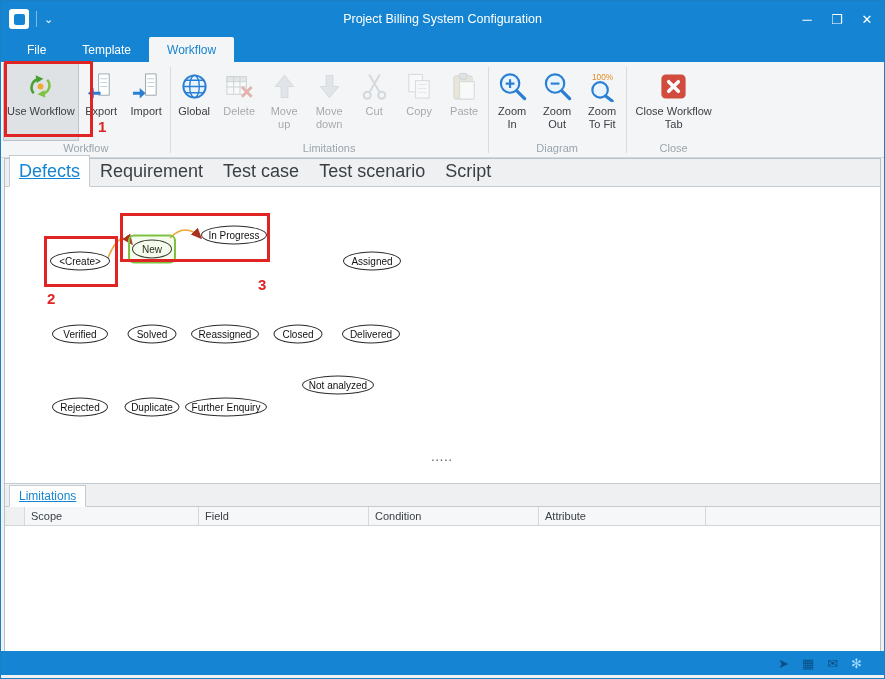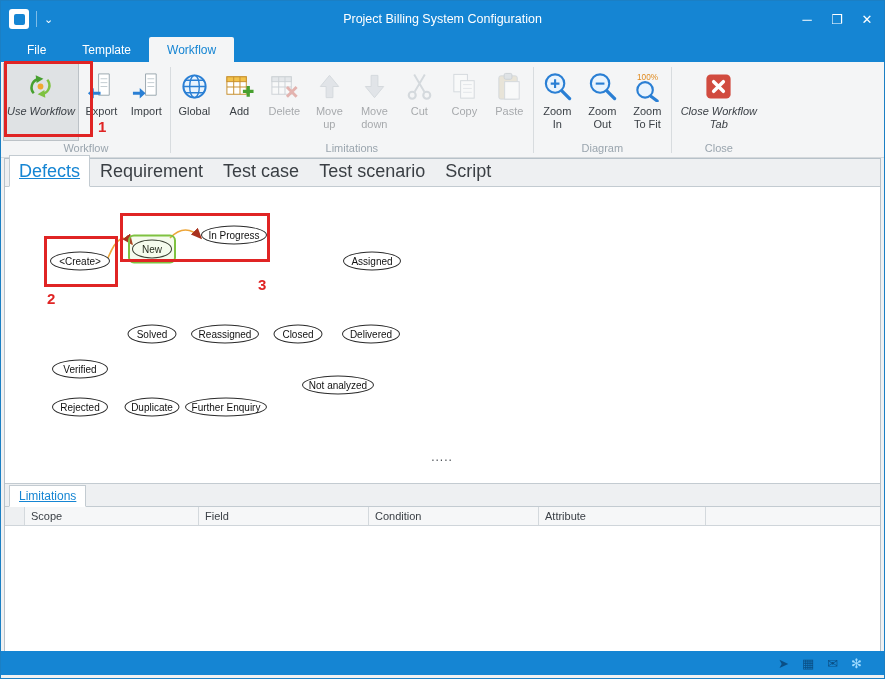--- a/index.html
+++ b/index.html
@@ -29,21 +29,21 @@
 
   
   .ribbon { position:absolute; top:61px; left:0; right:0; height:96px; background:#f4f5f6;
             border-bottom:1px solid #d5d9dc; display:flex; align-items:stretch; padding:1px 2px 0 2px; }
   .rgroup { display:flex; flex-direction:column; }
   .rgroup-buttons { flex:1; display:flex; align-items:stretch; }
   .rgroup-label { text-align:center; font-size:11px; color:#9aa5ae; padding:1px 10px 3px; }
   .rsep { width:1px; background:#d8dcdf; margin:4px 1px; }
   .rb { width:45px; display:flex; flex-direction:column; align-items:center; padding:7px 3px 0 3px;
         gap:3px; cursor:default; border:1px solid transparent; }
-  .rb.wide { width:auto; min-width:60px; max-width:92px;font-style:italic; }
+  .rb.wide { width:auto; min-width:60px; max-width:92px; }
   .rb-icon { width:31px; height:31px; flex:none; }
   .rb-icon svg { width:100%; height:100%; display:block; }
   .rb-label { font-size:11px; color:#3b4046; text-align:center; line-height:1.2; }
   .rb.disabled { opacity:.42; }
   .rb.selected { background:#dfe2e4; border:1px solid #bcc2c7; }
 
   
   .main { position:absolute; left:3px; right:3px; top:157px; height:494px;
           border:1px solid #b7c1c9; background:#fff; }
   .etabs { position:absolute; top:0; left:0; right:0; height:28px; background:#eef0f2;
@@ -154,31 +154,20 @@
           <div class="rb">
             <div class="rb-icon">
               <svg viewBox="0 0 32 32">
                 <circle cx="16" cy="16" r="11.5" fill="#eaf4fd" stroke="#2a7fd4" stroke-width="2"></circle>
                 <ellipse cx="16" cy="16" rx="5" ry="11.5" fill="none" stroke="#2a7fd4" stroke-width="1.4"></ellipse>
                 <path d="M4.5 16 h23 M6.5 9.5 h19 M6.5 22.5 h19" stroke="#2a7fd4" stroke-width="1.4" fill="none"></path>
               </svg>
             </div>
             <div class="rb-label">Global</div>
           </div>
-          <div class="rb">
-            <div class="rb-icon">
-              <svg viewBox="0 0 32 32">
-                <rect x="3" y="6" width="20" height="18" fill="#fff" stroke="#c78f2e"></rect>
-                <rect x="3" y="6" width="20" height="5" fill="#f3c24a" stroke="#c78f2e"></rect>
-                <path d="M10 6 v18 M16.5 6 v18 M3 16.5 h20" stroke="#c78f2e"></path>
-                <path d="M25 15.5 v11 M19.5 21 h11" stroke="#47a02f" stroke-width="3.4"></path>
-              </svg>
-            </div>
-            <div class="rb-label">Add</div>
-          </div>
           <div class="rb disabled">
             <div class="rb-icon">
               <svg viewBox="0 0 32 32">
                 <rect x="3" y="6" width="20" height="18" fill="#fff" stroke="#98a2aa"></rect>
                 <rect x="3" y="6" width="20" height="5" fill="#cfd6db" stroke="#98a2aa"></rect>
                 <path d="M10 6 v18 M16.5 6 v18 M3 16.5 h20" stroke="#98a2aa"></path>
                 <path d="M18.5 16.5 l10 10 M28.5 16.5 l-10 10" stroke="#cc5a4e" stroke-width="3"></path>
               </svg>
             </div>
             <div class="rb-label">Delete</div>
@@ -303,21 +292,21 @@
           </defs>
           <path d="M103 71 Q115 41 127 57" fill="none" stroke="#eda63a" stroke-width="1.6" marker-end="url(#arrh)"></path>
           <path d="M165 51 Q180.5 35 196 51" fill="none" stroke="#eda63a" stroke-width="1.6" marker-end="url(#arrh)"></path>
         </svg>
       <div class="dots" id="dots" style="left: 437px; top: 270px;">.....</div>
 
     <div class="node" style="left: 75px; top: 74px; width: 60px; height: 19px;">&lt;Create&gt;</div>
         <div class="node selected" style="left: 147px; top: 62px; width: 40px; height: 19px;">New</div>
         <div class="node" style="left: 229px; top: 48px; width: 66px; height: 19px;">In Progress</div>
         <div class="node" style="left: 367px; top: 74px; width: 58px; height: 19px;">Assigned</div>
-        <div class="node" style="left: 75px; top: 147px; width: 56px; height: 19px; margin-top: 35px;">Verified</div>
+        <div class="node" style="left: 75px; top: 147px; width: 56px; height: 19px;">Verified</div>
         <div class="node" style="left: 147px; top: 147px; width: 49px; height: 19px;">Solved</div>
         <div class="node" style="left: 220px; top: 147px; width: 68px; height: 19px;">Reassigned</div>
         <div class="node" style="left: 293px; top: 147px; width: 49px; height: 19px;">Closed</div>
         <div class="node" style="left: 366px; top: 147px; width: 58px; height: 19px;">Delivered</div>
         <div class="node" style="left: 333px; top: 198px; width: 72px; height: 19px;">Not analyzed</div>
         <div class="node" style="left: 75px; top: 220px; width: 56px; height: 19px;">Rejected</div>
         <div class="node" style="left: 147px; top: 220px; width: 55px; height: 19px;">Duplicate</div>
         <div class="node" style="left: 221px; top: 220px; width: 82px; height: 19px;">Further Enquiry</div>
         <div class="overlay">
           <div class="ann-rect" style="left: 39px; top: 49px; width: 74px; height: 51px;"></div>

